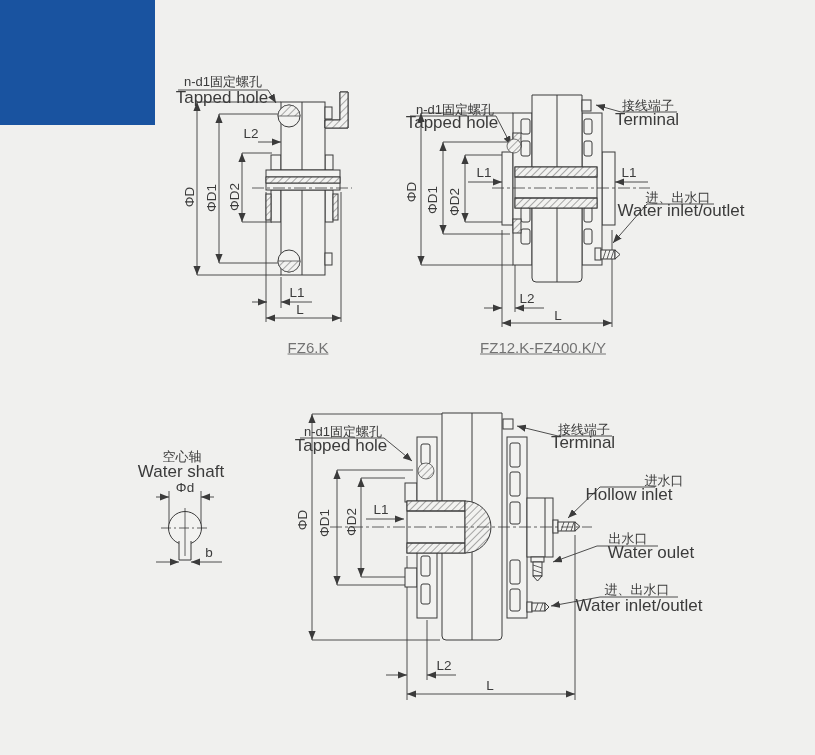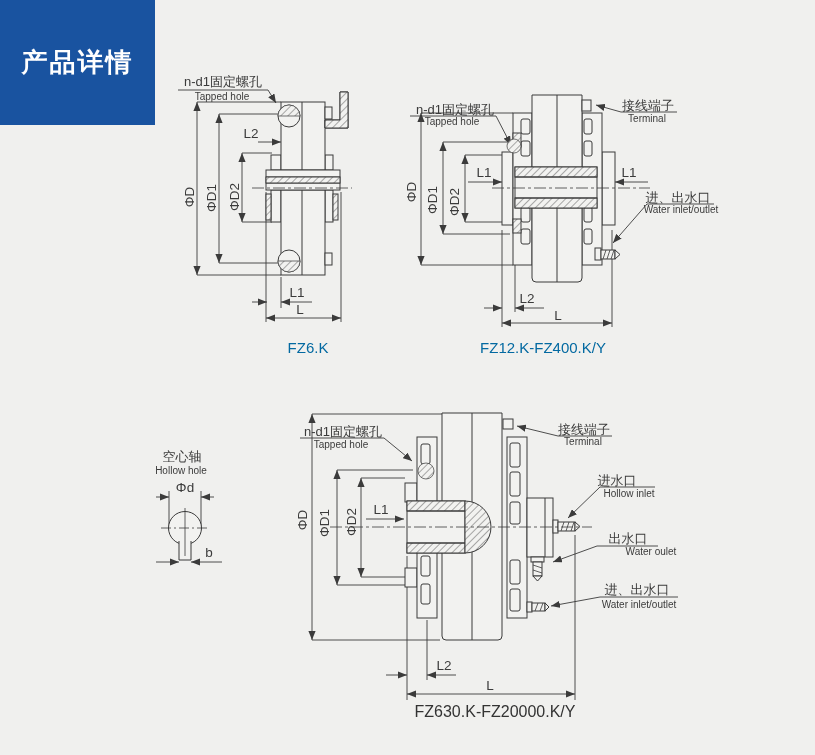--- a/index.html
+++ b/index.html
@@ -6,32 +6,31 @@
   .stage{position:relative;width:815px;height:755px;background:#f0f0ee;overflow:hidden;
          font-family:"Liberation Sans",sans-serif;}
   .banner{position:absolute;left:0;top:0;width:155px;height:125px;background:#1953a0;
           color:#fff;display:flex;flex-direction:column;align-items:center;justify-content:center;gap:5px;}
   .banner .zh-title{font-size:26px;font-weight:bold;letter-spacing:2px;}
   .banner .en-title{font-size:16px;letter-spacing:0.5px;}
   svg.draw{position:absolute;left:0;top:0;}
   .lbl{position:absolute;transform:translate(-50%,-50%);color:#3b3b3b;white-space:nowrap;line-height:1;}
   .rot{transform:translate(-50%,-50%) rotate(-90deg);}
   .zh{font-size:13px;}
-  .en{font-size:10px;}
+  .en{font-size:17px;}
   .dim{font-size:13.5px;}
-  .cap{font-size:15px;color:#0369a1;}
+  .cap{font-size:15px;color:#737373;text-decoration:underline;}
   .cap-lg{font-size:16px;color:#333;}
 </style>
 </head>
 <body>
 
 <div class="stage">
 
   <div class="banner">
-    <div class="zh-title">产品详情</div>
   </div>
 
   <svg class="draw" width="815" height="755" viewBox="0 0 815 755">
     <defs>
       <pattern id="h" patternUnits="userSpaceOnUse" width="5" height="5" patternTransform="rotate(45)">
         <rect width="5" height="5" fill="#f2f2f0"></rect>
         <line x1="0" y1="0" x2="0" y2="5" stroke="#4a4a4a" stroke-width="0.9"></line>
       </pattern>
       <marker id="ar" viewBox="0 0 10 8" refX="10" refY="4" markerWidth="9" markerHeight="7.2" markerUnits="userSpaceOnUse" orient="auto-start-reverse">
         <path d="M0,0 L10,4 L0,8 Z" fill="#3b3b3b"></path>
@@ -250,32 +249,31 @@
   <div class="lbl dim rot" style="left:433px;top:200px">ΦD1</div>
   <div class="lbl dim rot" style="left:455px;top:202px">ΦD2</div>
   <div class="lbl dim" style="left:527px;top:299px">L2</div>
   <div class="lbl dim" style="left:558px;top:316px">L</div>
   <div class="lbl cap" style="left:543px;top:347px">FZ12.K-FZ400.K/Y</div>
 
   <div class="lbl zh" style="left:343px;top:431px">n-d1固定螺孔</div>
   <div class="lbl en" style="left:341px;top:445px">Tapped hole</div>
   <div class="lbl zh" style="left:584px;top:429px">接线端子</div>
   <div class="lbl en" style="left:583px;top:442px">Terminal</div>
-  <div class="lbl zh" style="left:617px;top:480px">进水口</div>
+  <div class="lbl zh" style="left:664px;top:480px">进水口</div>
   <div class="lbl en" style="left:629px;top:494px">Hollow inlet</div>
   <div class="lbl zh" style="left:628px;top:538px">出水口</div>
   <div class="lbl en" style="left:651px;top:552px">Water oulet</div>
   <div class="lbl zh" style="left:637px;top:589px">进、出水口</div>
   <div class="lbl en" style="left:639px;top:605px">Water inlet/outlet</div>
   <div class="lbl dim" style="left:381px;top:510px">L1</div>
   <div class="lbl dim rot" style="left:303px;top:520px">ΦD</div>
   <div class="lbl dim rot" style="left:325px;top:523px">ΦD1</div>
   <div class="lbl dim rot" style="left:352px;top:522px">ΦD2</div>
   <div class="lbl dim" style="left:444px;top:666px">L2</div>
   <div class="lbl dim" style="left:490px;top:686px">L</div>
-  <div class="lbl cap-lg" style="left:495px;top:712px">FZ630.K-FZ20000.K/Y</div>
 
   <div class="lbl zh" style="left:182px;top:456px">空心轴</div>
-  <div class="lbl en" style="left:181px;top:471px">Hollow hole</div>
+  <div class="lbl en" style="left:181px;top:471px">Water shaft</div>
   <div class="lbl dim" style="left:185px;top:488px">Φd</div>
   <div class="lbl dim" style="left:209px;top:553px">b</div>
 
 </div>
 
 </body></html>

